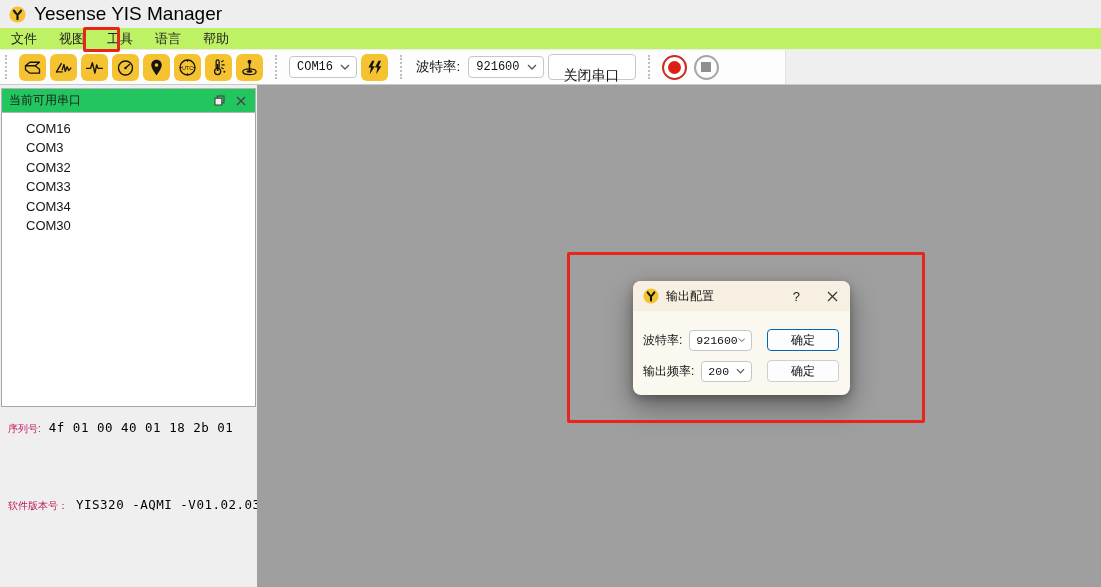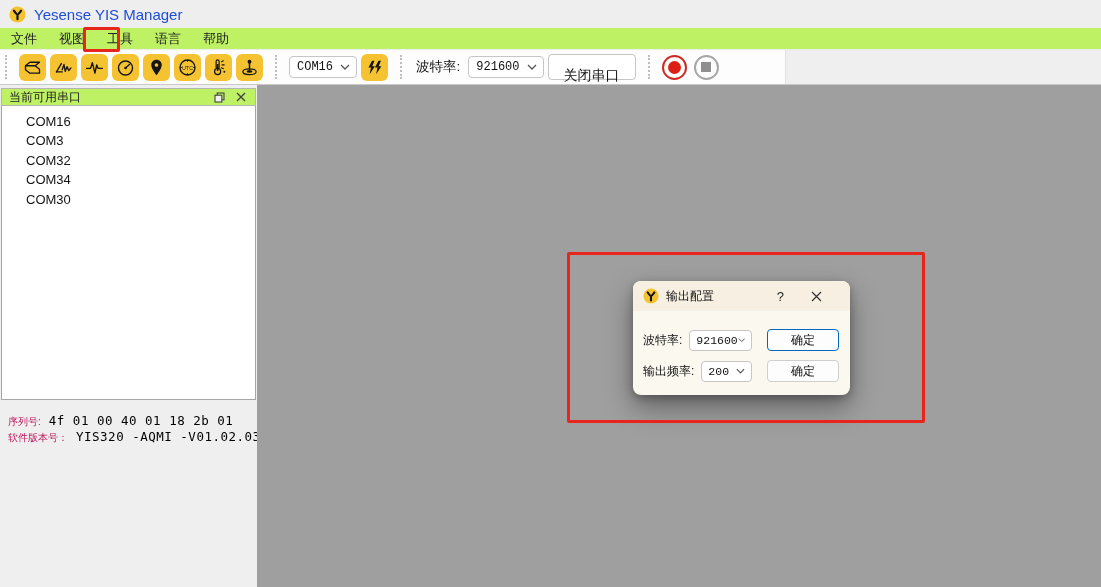--- a/index.html
+++ b/index.html
@@ -2,21 +2,21 @@
 <html><head>
 <meta charset="utf-8">
 <style>
   * { margin:0; padding:0; box-sizing:border-box; }
   html,body { width:1101px; height:587px; overflow:hidden; }
   body { font-family:"Liberation Sans","DejaVu Sans",sans-serif; font-size:13px; color:#1c1c1c; background:#efefef; }
   .window { position:relative; width:1101px; height:587px; display:flex; flex-direction:column; }
 
   
   .titlebar { height:28px; background:#efeeee; display:flex; align-items:center; padding-left:9px; gap:8px; flex:none; }
-  .titlebar .title { font-size:15px; color:#1d4ed8; }
+  .titlebar .title { font-size:19px; color:#000000; }
   .applogo { width:17px; height:17px; display:block; }
 
   
   .menubar { height:22px; background:#bef264; display:flex; align-items:center; flex:none; border-bottom:1px solid #ececec; }
   .menuitem { padding:2px 11px; font-size:13px; color:#222; cursor:default; }
 
   
   .toolbar { height:35px; background:#fdfdfd; flex:none; display:flex; align-items:center; position:relative; border-bottom:1px solid #c9c9c9; }
   .toolbar-rest { position:absolute; left:785px; top:0; bottom:0; right:0; background:#efefef; border-left:1px solid #e2e2e2; }
   .tgroup { display:flex; align-items:center; gap:4px; padding:0 7px 0 2px; height:100%; }
@@ -28,38 +28,38 @@
   .tlabel { font-size:13.5px; margin:0 4px 0 2px; color:#111; }
   .pushbtn { height:24px; background:#fff; border:1px solid #c6c6c6; border-radius:4px; padding:12px 15px; font-size:14px; color:#111; cursor:pointer; font-family:inherit; }
   .recbtn { width:25px; height:25px; border-radius:50%; border:2px solid #cf2a22; background:#fff; display:grid; place-items:center; cursor:pointer; padding:0; }
   .recbtn i { width:13px; height:13px; border-radius:50%; background:#dd2016; display:block; }
   .stopbtn { width:25px; height:25px; border-radius:50%; border:2px solid #a6a6a6; background:#fdfdfd; display:grid; place-items:center; cursor:pointer; padding:0; margin-left:3px; }
   .stopbtn i { width:10px; height:10px; background:#8f8f8f; display:block; }
 
   
   .bodyrow { flex:1; display:flex; min-height:0; }
   .leftcol { width:257px; flex:none; background:#efefef; display:flex; flex-direction:column; }
-  .dockheader { margin:3px 1px 0 1px; height:18px; background:#bef264; border:1px solid #b5b5b5; display:flex; align-items:center; padding:0 7px; font-size:12px; color:#1a1a1a; }
+  .dockheader { margin:3px 1px 0 1px; height:25px; background:#22c55e; border:1px solid #b5b5b5; display:flex; align-items:center; padding:0 7px; font-size:12px; color:#1a1a1a; }
   .dockheader .sp { flex:1; }
   .dockicon { width:14px; height:14px; display:grid; place-items:center; cursor:pointer; margin-left:8px; }
   .portlist { margin:0 1px; height:294px; background:#fff; border:1px solid #a5a5a5; border-top:none; padding-top:6px; overflow:hidden; }
   .portitem { padding:1px 4px 1px 24px; line-height:17.4px; font-size:13px; color:#151515; cursor:default; }
   .prodheader { margin:8px 0 0 0; height:18px; background:#d6d6d6; border:1px solid #979797; border-left:none; border-right:none; display:flex; align-items:center; padding:0 7px; font-size:12px; color:#1a1a1a; }
   .prodinfo { flex:1; background:#efefef; padding:13px 8px 0 8px; }
   .inforow { display:flex; align-items:baseline; gap:8px; white-space:nowrap; }
   .inforow .ilabel { font-size:10px; color:#be185d; }
   .inforow .ival { font-family:"DejaVu Sans Mono","Liberation Mono",monospace; font-size:12.5px; color:#000000; letter-spacing:0.5px; }
-  .inforow.version { }
+  .inforow.version { margin-top:61px; }
 
   
   .main { flex:1; background:#9f9f9f; position:relative; }
 
   
   .dialog { position:absolute; left:376px; top:196px; width:217px; border-radius:8px; background:#fbf8f0; box-shadow:0 12px 28px rgba(0,0,0,.38), 0 3px 8px rgba(0,0,0,.25); overflow:hidden; }
-  .dlg-title { height:30px; background:#f7efe1; display:flex; align-items:center; gap:7px; padding:0 27px 0 10px; }
+  .dlg-title { height:30px; background:#f7efe1; display:flex; align-items:center; gap:7px; padding:0 11px 0 10px; }
   .dlg-title .dtitle { font-size:12px; color:#111; flex:1; }
   .dlg-help { font-size:13px; color:#222; margin-right:18px; cursor:pointer; }
   .dlg-close { width:14px; height:14px; display:grid; place-items:center; cursor:pointer; }
   .dlg-body { padding:9px 11px 13px 10px; }
   .dlg-row { display:flex; align-items:center; margin-top:9px; }
   .dlg-row .dlabel { font-size:12px; color:#111; white-space:nowrap; }
   .dcombo { height:21px; background:#fff; border:1px solid #c6c6c6; border-radius:4px; display:flex; align-items:center; justify-content:space-between; padding:0 6px; margin-left:7px; cursor:pointer; }
   .dcombo .cval { font-family:"Liberation Mono","DejaVu Sans Mono",monospace; font-size:11.5px; color:#111; }
   .dcombo.w1 { width:63px; }
   .dcombo.w2 { width:51px; }
@@ -210,20 +210,21 @@
         <span class="dockicon">
           <svg width="10" height="10" viewBox="0 0 10 10" stroke="#444" stroke-width="1.4">
               <path d="M1 1l8 8M9 1l-8 8"></path>
             </svg>
         </span>
       </div>
       <div class="portlist">
         <div class="portitem">COM16</div>
         <div class="portitem">COM3</div>
         <div class="portitem">COM32</div>
+        <div class="portitem">COM33</div>
         <div class="portitem">COM34</div>
         <div class="portitem">COM30</div>
       </div>
       <div class="prodinfo">
         <div class="inforow">
           <span class="ilabel">序列号:</span>
           <span class="ival">4f 01 00 40 01 18 2b 01</span>
         </div>
         <div class="inforow version">
           <span class="ilabel">软件版本号：</span>

